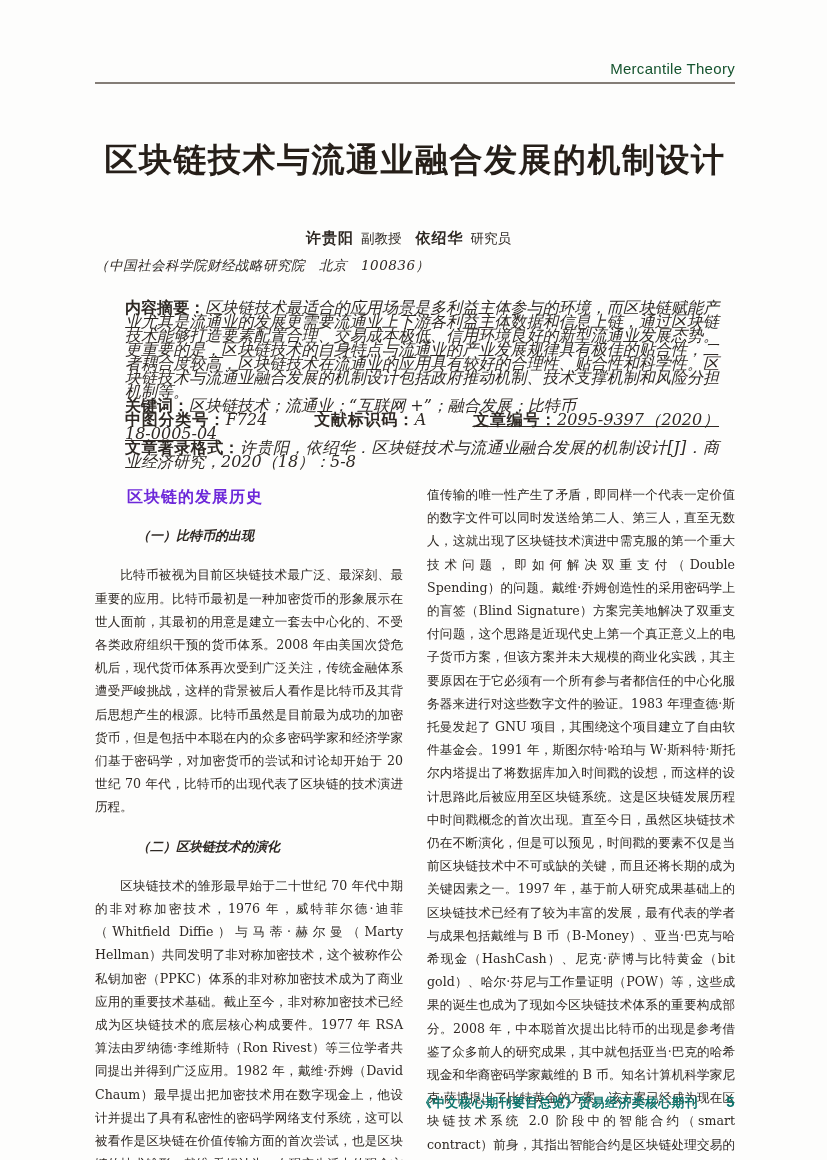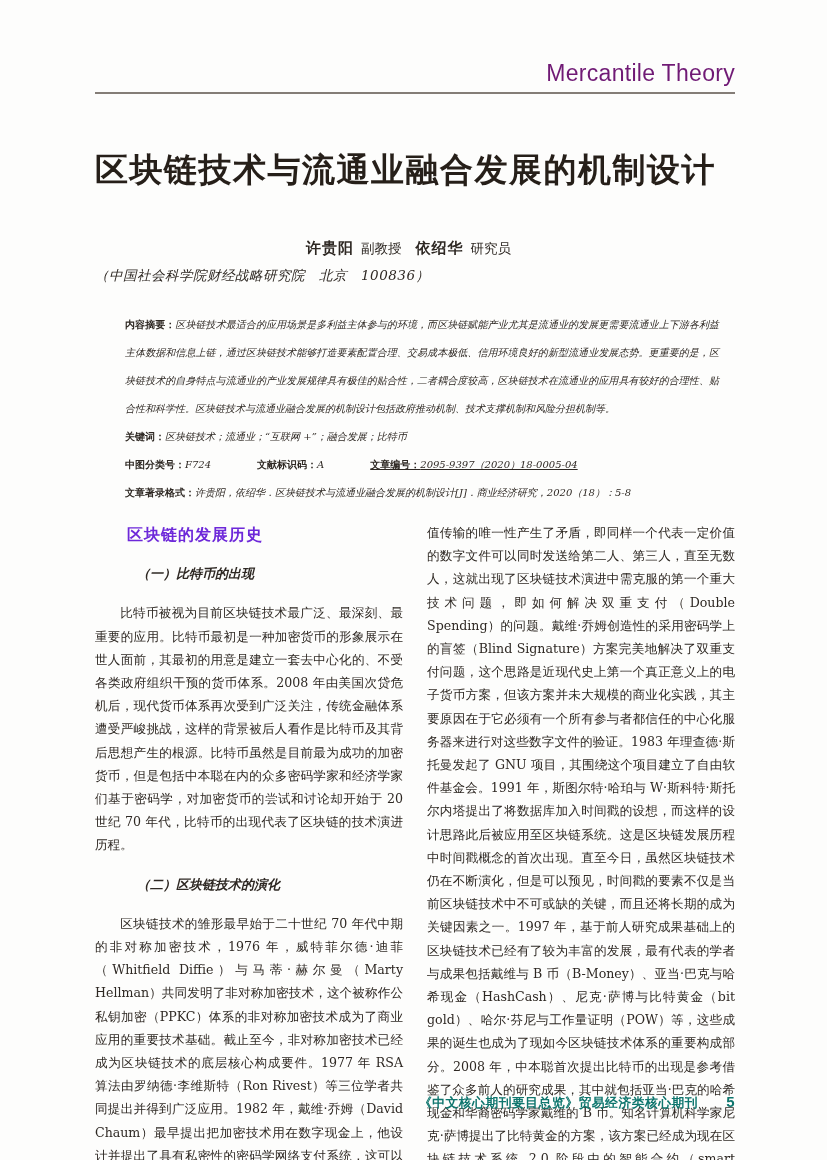--- a/index.html
+++ b/index.html
@@ -6,35 +6,35 @@
   .page {
     width:827px; height:1160px; margin:0 auto; background:#fdfdfc;
     position:relative; box-sizing:border-box; padding:0 92px 0 95px;
     color:#2e2823; overflow:hidden;
     font-family:"DejaVu Serif","Liberation Serif",serif;
   }
   
   .journal-label {
     padding-top:60px; text-align:right;
     font-family:"Liberation Sans","DejaVu Sans",sans-serif;
-    font-size:23px; letter-spacing:.3px; color:#701a75;
+    font-size:15px; letter-spacing:.3px; color:#14532d;
   }
   .header-rule { border-bottom:2px solid #847d77; margin-top:5px; }
   
   .title {
-    margin:54px 0 0; font-size:33px; font-weight:700;
+    margin:54px 0 0; text-align:center; font-size:33px; font-weight:700;
     letter-spacing:1.5px; color:#261f19;
   }
   .authors { text-align:center; margin-top:46px; font-size:15px; }
   .author-name { font-weight:700; letter-spacing:1px; }
   .author-role { font-size:13.5px; margin:0 14px 0 7px; }
   .authors .author-role:last-child { margin-right:13px; }
   .affiliation { text-align:left; font-style:italic; font-size:13.5px; margin-top:9px; letter-spacing:.5px; }
   
-  .meta { margin:26px 16px 0 30px; font-size:10px; line-height:28px; text-align:justify; }
+  .meta { margin:26px 16px 0 30px; font-size:16px; line-height:14px; text-align:justify; }
   .meta p { margin:0; }
   .label { font-family:"Liberation Sans","DejaVu Sans",sans-serif; font-weight:700; font-style:normal; }
   .kai { font-style:italic; }
   .class-row .pair { margin-right:46px; }
   .class-row .pair:last-child { margin-right:0;text-decoration:underline; }
   
   .columns {
     display:flex; gap:24px; margin-top:14px;
     font-size:12.6px; line-height:23.2px; text-align:justify;
   }

